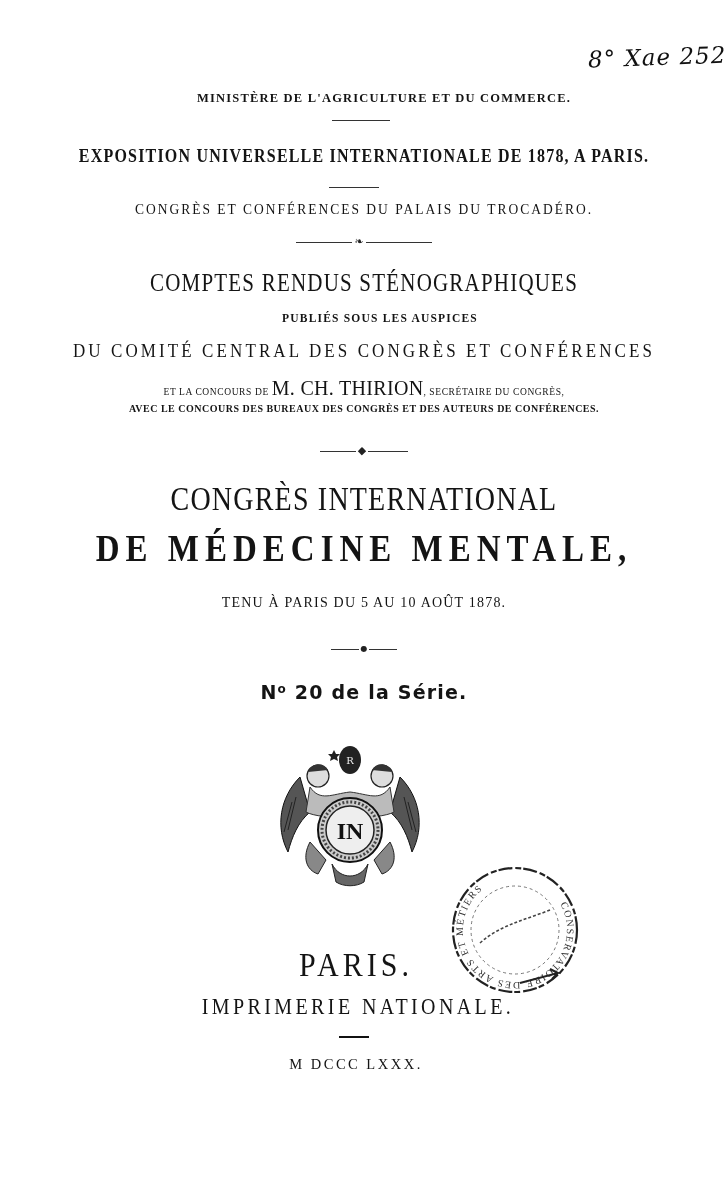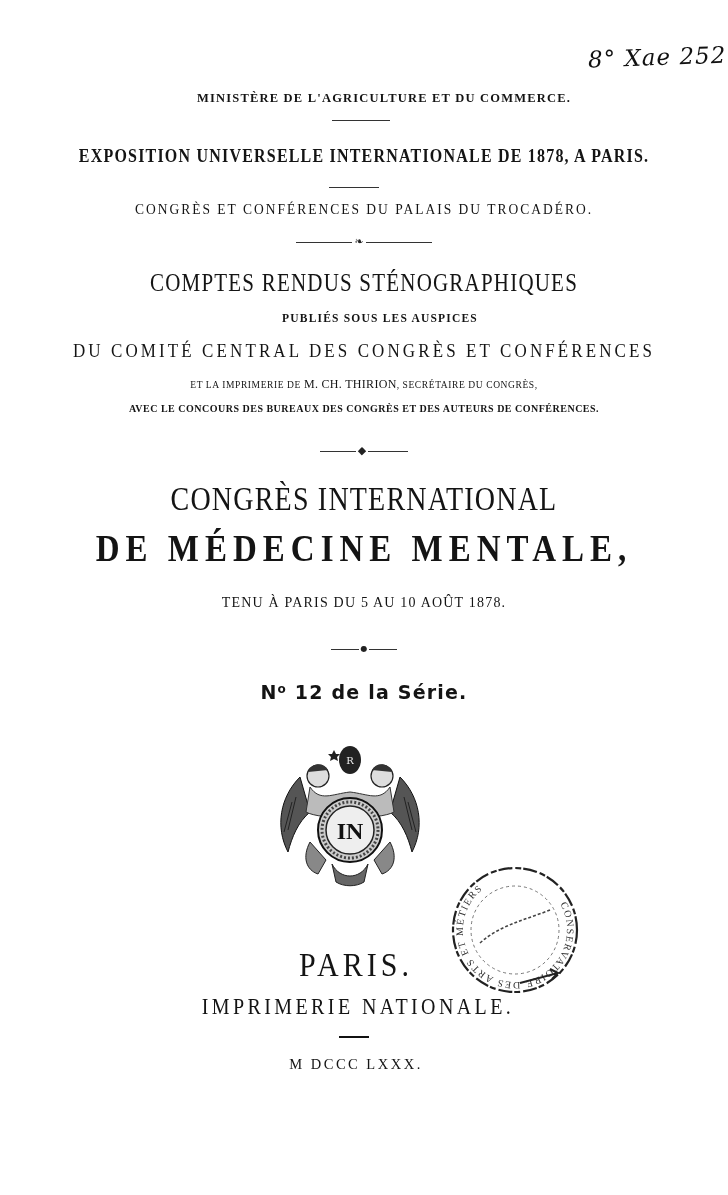--- a/index.html
+++ b/index.html
@@ -13,21 +13,21 @@
   .ornament .bar { display: inline-block; vertical-align: middle; height: 1px; background: #333; }
   .ornament .mid { display: inline-block; vertical-align: middle; margin: 0 2px; }
 
   #l1 { top: 91px; font-size: 12.5px; font-weight: bold; letter-spacing: 1.2px; font-family: "Liberation Serif", serif; margin-left: 20px; }
   #l2 { top: 147px; font-size: 16px; font-weight: bold; letter-spacing: 1.2px; font-family: "Liberation Serif", serif; transform: scaleY(1.15); }
   #l3 { top: 202px; font-size: 13.5px; letter-spacing: 2px; font-family: "Liberation Serif", serif; transform: scaleY(1.1); }
   #l4 { top: 271px; font-size: 21px; letter-spacing: 1.2px; font-family: "Liberation Serif", serif; transform: scaleY(1.15); }
   #l5 { top: 312px; font-size: 11.5px; font-weight: bold; letter-spacing: 1.2px; font-family: "Liberation Serif", serif; margin-left: 16px; }
   #l6 { top: 341px; font-size: 17px; letter-spacing: 3.1px; font-family: "Liberation Serif", serif; transform: scaleY(1.15); }
   #l7 { top: 377px; font-size: 9.5px; letter-spacing: 0.6px; font-family: "Liberation Serif", serif; }
-  #l7 .big { font-size: 12px; letter-spacing: 0.3px; text-align: center; }
+  #l7 .big { font-size: 20px; letter-spacing: 0.3px; text-align: center; }
   #l8 { top: 403px; font-size: 10px; letter-spacing: 0.5px; font-weight: bold; font-family: "Liberation Serif", serif; }
   #l9 { top: 483px; font-size: 28px; letter-spacing: 1.2px; font-family: "Liberation Serif", serif; transform: scaleY(1.18); }
   #l10 { top: 531px; font-size: 33px; letter-spacing: 6px; font-weight: bold; font-family: "Liberation Serif", serif; transform: scaleY(1.12); }
   #l11 { top: 595px; font-size: 14px; letter-spacing: 1.2px; font-family: "Liberation Serif", serif; }
   #l12 { top: 681px; font-size: 19px; font-weight: bold; letter-spacing: 1.2px; font-family: "DejaVu Sans", sans-serif; }
   #l12 sup { font-size: 12px; vertical-align: 6px; }
   #l13 { top: 948px; font-size: 30px; letter-spacing: 4px; font-family: "Liberation Serif", serif; transform: scaleY(1.12); left: -8px; }
   #l14 { top: 995px; font-size: 20px; letter-spacing: 3.4px; font-family: "Liberation Serif", serif; transform: scaleY(1.12); left: -6px; }
   #l15 { top: 1056px; font-size: 14.5px; letter-spacing: 2.5px; font-family: "Liberation Serif", serif; left: -8px; }
 
@@ -49,39 +49,39 @@
 
   <div class="line" id="l3">CONGRÈS ET CONFÉRENCES DU PALAIS DU TROCADÉRO.</div>
   <div class="ornament" style="top:237px;">
     <span class="bar" style="width:56px;"></span><span class="mid">❧</span><span class="bar" style="width:66px;"></span>
   </div>
 
   <div class="line" id="l4">COMPTES RENDUS STÉNOGRAPHIQUES</div>
   <div class="line" id="l5">PUBLIÉS SOUS LES AUSPICES</div>
   <div class="line" id="l6">DU COMITÉ CENTRAL DES CONGRÈS ET CONFÉRENCES</div>
   <div class="line" id="l7">
-    <span>ET LA IMPRIMERIE DE</span>
+    <span>ET LA CONCOURS DE</span>
     <span class="big">M. CH. THIRION</span><span>, SECRÉTAIRE DU CONGRÈS,</span>
   </div>
   <div class="line" id="l8">AVEC LE CONCOURS DES BUREAUX DES CONGRÈS ET DES AUTEURS DE CONFÉRENCES.</div>
 
   <div class="ornament" style="top:446px;">
     <span class="bar" style="width:36px;"></span><span class="mid">◆</span><span class="bar" style="width:40px;"></span>
   </div>
 
   <div class="line" id="l9">CONGRÈS INTERNATIONAL</div>
   <div class="line" id="l10">DE MÉDECINE MENTALE,</div>
   <div class="line" id="l11">TENU À PARIS DU 5 AU 10 AOÛT 1878.</div>
 
   <div class="ornament" style="top:644px;">
     <span class="bar" style="width:28px;"></span><span class="mid" style="font-size:8px;">●</span><span class="bar" style="width:28px;"></span>
   </div>
 
   <div class="line" id="l12">
-    <span>N</span><sup>o</sup><span> 12 de la Série.</span>
+    <span>N</span><sup>o</sup><span> 20 de la Série.</span>
   </div>
 
   <svg class="emblem" viewBox="0 0 160 145">
 
     <path d="M30 35 C10 55 5 85 18 110 C22 95 28 80 40 70 Z" fill="#555" stroke="#111" stroke-width="1"></path>
     <path d="M130 35 C150 55 155 85 142 110 C138 95 132 80 120 70 Z" fill="#555" stroke="#111" stroke-width="1"></path>
     <path d="M22 60 L14 90 M26 55 L18 88 M134 55 L142 88 M138 60 L146 90" stroke="#222" stroke-width="1"></path>
 
     <circle cx="48" cy="34" r="11" fill="#ddd" stroke="#222" stroke-width="1.2"></circle>
     <circle cx="112" cy="34" r="11" fill="#ddd" stroke="#222" stroke-width="1.2"></circle>

